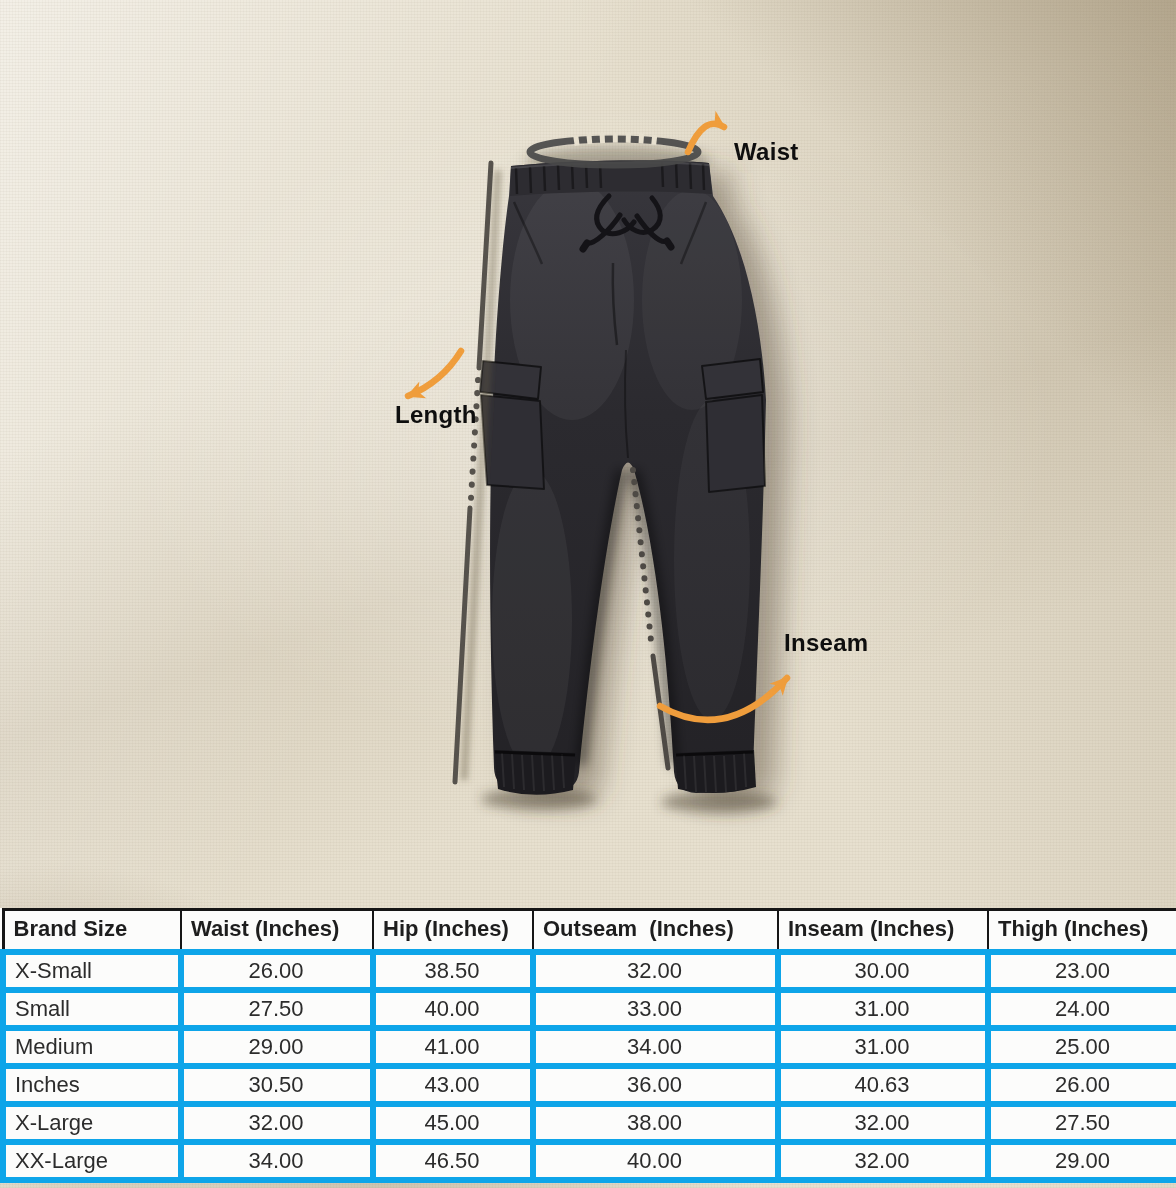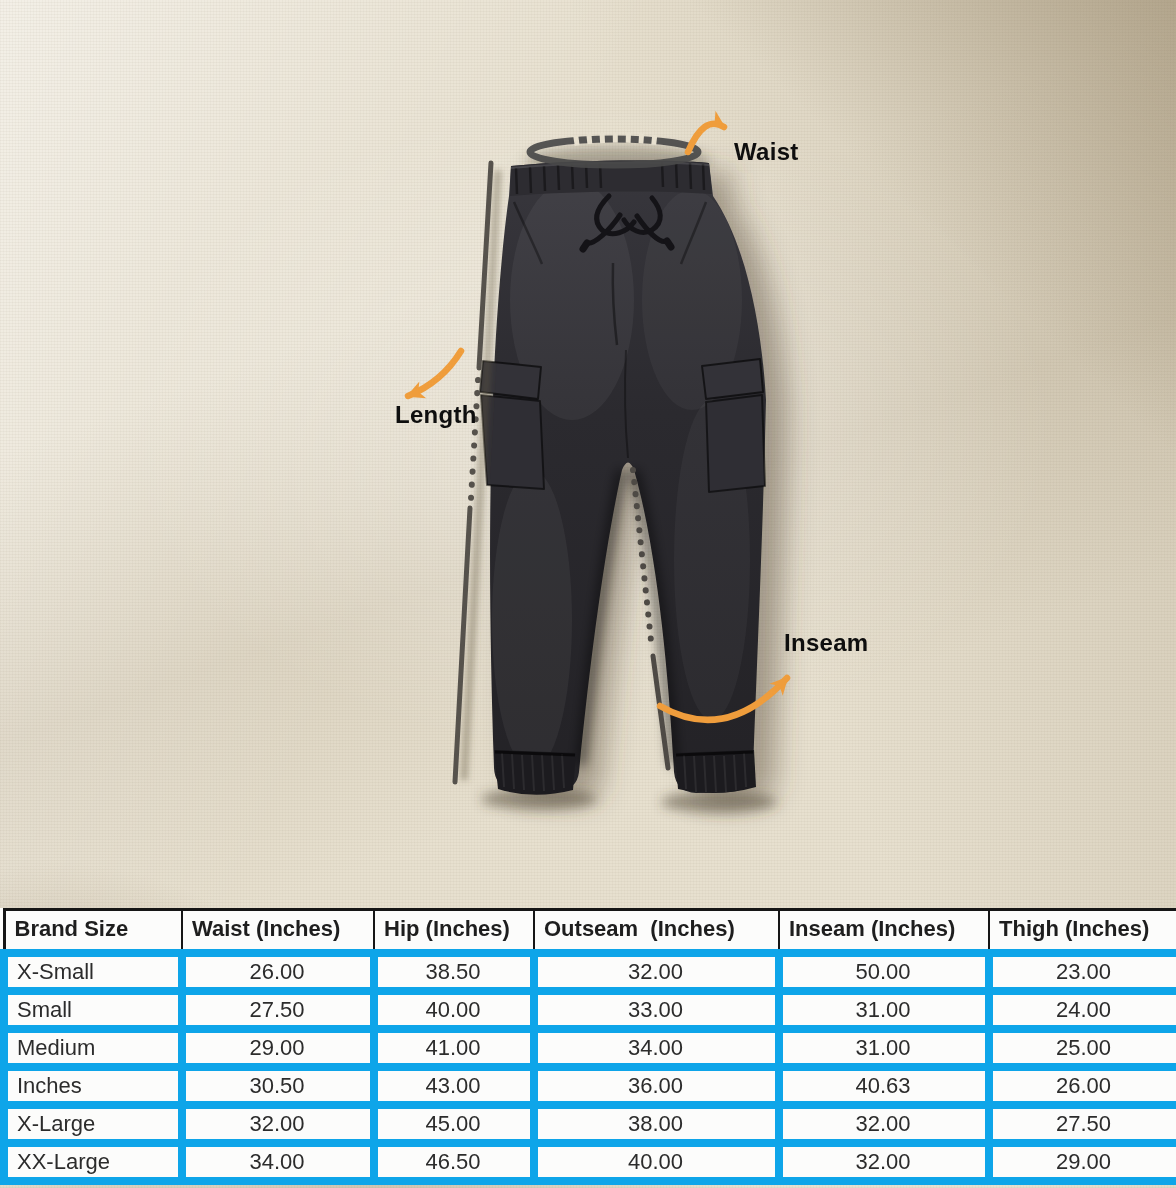--- a/index.html
+++ b/index.html
@@ -38,21 +38,21 @@
   .size-table th {
     font-size:22px; font-weight:700; color:#1e1e1e;
     text-align:left; padding:5px 4px 7px 9px;
     border:2px solid #161616; border-bottom:3px solid #161616;
     white-space:pre; overflow:hidden;margin-top:25px;
   }
   .size-table thead tr { height:42px; }
   .size-table tbody tr { height:38px; }
   .size-table td {
     font-size:22px; color:#2c2c2c;
-    border:8px solid #0ea5e9;
+    border:6px solid #0ea5e9;
     padding:2px 11px 2px 9px; overflow:hidden; white-space:nowrap;
   }
   .size-table td.num { text-align:center; }
   .size-table td.size { text-align:left; }
 </style>
 </head>
 <body>
 
 <div class="screen">
 
@@ -188,21 +188,21 @@
         <th>Inseam (Inches)</th>
         <th>Thigh (Inches)</th>
       </tr>
     </thead>
     <tbody>
       <tr>
         <td class="size">X-Small</td>
         <td class="num">26.00</td>
         <td class="num">38.50</td>
         <td class="num">32.00</td>
-        <td class="num">50.00</td>
+        <td class="num">30.00</td>
         <td class="num">23.00</td>
       </tr>
       <tr>
         <td class="size">Small</td>
         <td class="num">27.50</td>
         <td class="num">40.00</td>
         <td class="num">33.00</td>
         <td class="num">31.00</td>
         <td class="num">24.00</td>
       </tr>

